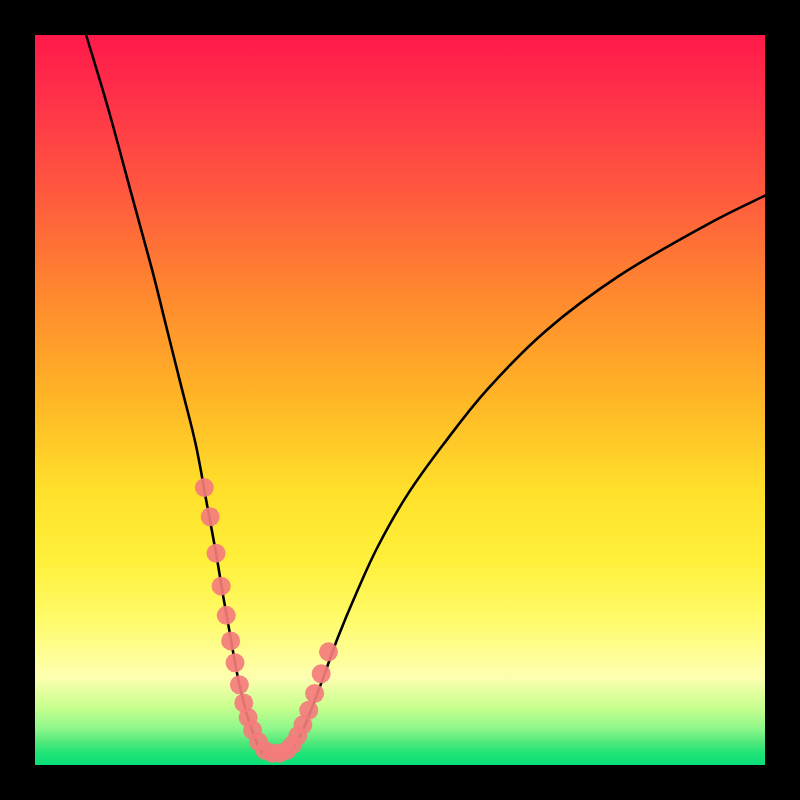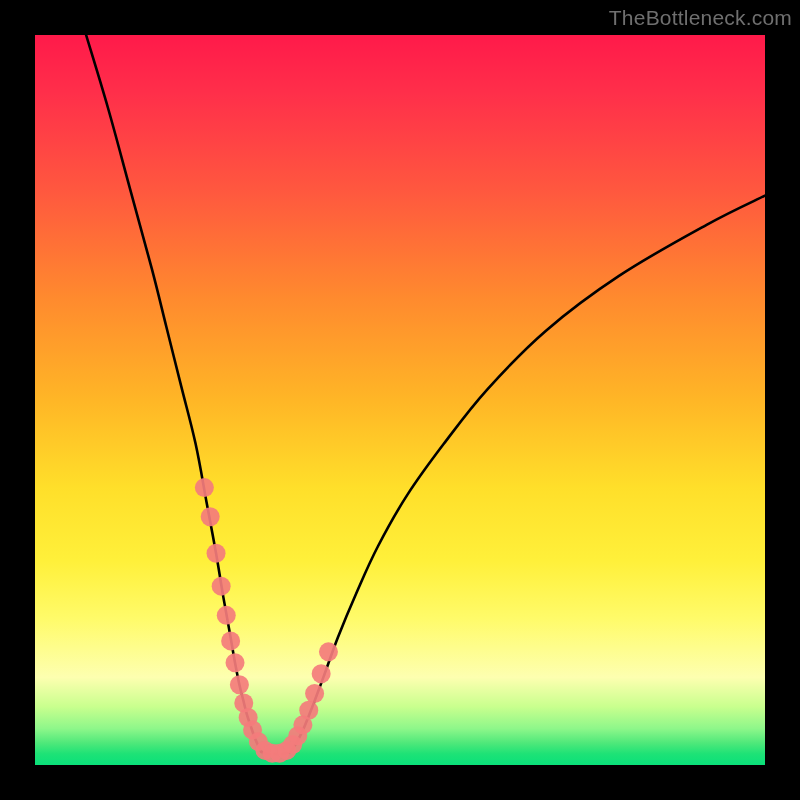--- a/index.html
+++ b/index.html
@@ -60,21 +60,20 @@
     position: absolute;
     inset: 0;
     width: 100%;
     height: 100%;
   }
 </style>
 </head>
 <body>
 
 <div class="frame">
-  <div class="watermark">TheBottleneck.com</div>
   <div class="plot-area">
     <div class="gradient-bg"></div>
     <svg class="curves" viewBox="0 0 730 730" preserveAspectRatio="none">
       <g id="curve-layer">
           <path d="M 51.1,0 C 55.042,13.139999999999999 65.116,45.406000000000006 73,73 C 80.884,100.594 87.016,124.39199999999997 94.9,153.29999999999995 C 102.784,182.20799999999994 110.23,208.63399999999996 116.8,233.59999999999997 C 123.36999999999999,258.566 126.144,270.976 131.4,292 C 136.656,313.024 140.744,329.376 146,350.4 C 151.256,371.424 156.001,387.776 160.6,408.8 C 165.19899999999998,429.824 167.87079999999997,447.49 171.54999999999998,467.2 C 175.2292,486.90999999999997 178.0178,501.21799999999996 181.04,518.3 C 184.0622,535.382 185.8434,547.646 188.34,562.1 C 190.8366,576.5540000000001 192.80760000000004,586.774 194.91000000000003,598.6 C 197.0124,610.426 198.31179999999998,618.602 200.01999999999998,627.8 C 201.7282,636.9979999999999 202.9546,643.13 204.4,649.7 C 205.8454,656.2700000000001 206.736,659.044 208.04999999999998,664.3 C 209.36399999999998,669.5559999999999 210.386,674.3009999999999 211.7,678.9 C 213.01399999999998,683.499 214.036,685.908 215.35,689.85 C 216.664,693.792 217.686,697.2522 219,700.8 C 220.314,704.3477999999999 221.336,706.6691999999999 222.65,709.56 C 223.964,712.4508 225.643,715.546 226.3,716.86" fill="none" stroke="#000" stroke-width="2.6" stroke-linecap="round" stroke-linejoin="round"></path>
           <path d="M 255.49999999999997,716.86 C 256.5512,715.2832 258.97479999999996,712.3048 261.34,708.1 C 263.7052,703.8952 265.7492,700.07 268.64,693.5 C 271.5308,686.93 273.8522,680.798 277.4,671.6 C 280.9478,662.402 283.75100000000003,654.883 288.35,642.4 C 292.949,629.9169999999999 297.037,617.361 302.95,602.25 C 308.863,587.139 313.973,574.875 321.2,558.45 C 328.42699999999996,542.0250000000001 333.902,528.739 343.09999999999997,511 C 352.29799999999994,493.26099999999997 360.474,478.296 372.3,459.9 C 384.12600000000003,441.50399999999996 394.346,427.853 408.8,408.8 C 423.254,389.747 434.20400000000006,374.41700000000003 452.6,354.05 C 470.996,333.683 487.34799999999996,316.01700000000005 510.99999999999994,295.65000000000003 C 534.6519999999999,275.283 555.092,259.953 584,240.89999999999998 C 612.908,221.84699999999995 645.32,204.25399999999993 671.6,189.79999999999995 C 697.88,175.34599999999998 719.488,165.85600000000002 730,160.60000000000002" fill="none" stroke="#000" stroke-width="2.6" stroke-linecap="round" stroke-linejoin="round"></path>
           <path d="M 226.3,716.86 C 227.614,717.2542 230.972,718.6558 233.6,719.05 C 236.22799999999998,719.4441999999999 238.272,719.05 240.9,719.05 C 243.52800000000002,719.05 245.57200000000003,719.4441999999999 248.20000000000002,719.05 C 250.828,718.6558 254.18599999999998,717.2542 255.49999999999997,716.86" fill="none" stroke="#000" stroke-width="2.6" stroke-linecap="round" stroke-linejoin="round"></path>
         </g>
       <g id="dot-layer">
           <circle cx="169.35999999999999" cy="452.6" r="9.5" fill="#f47c7c" fill-opacity="0.92"></circle>

